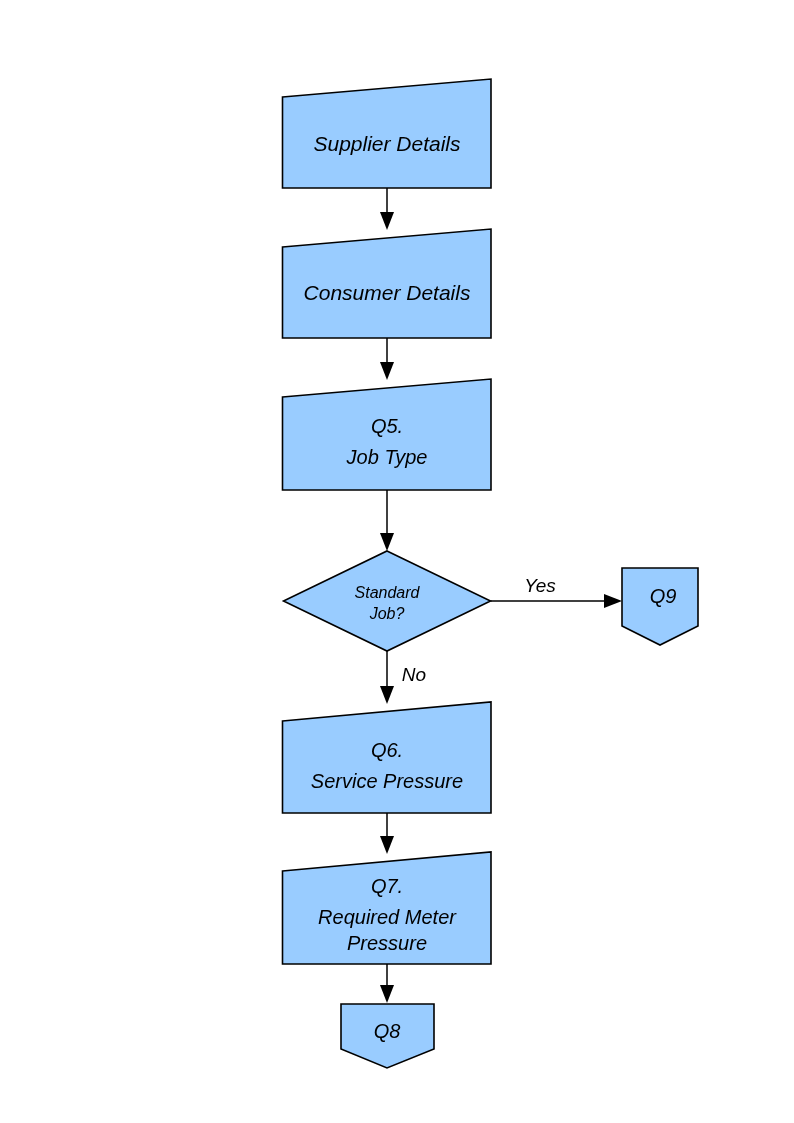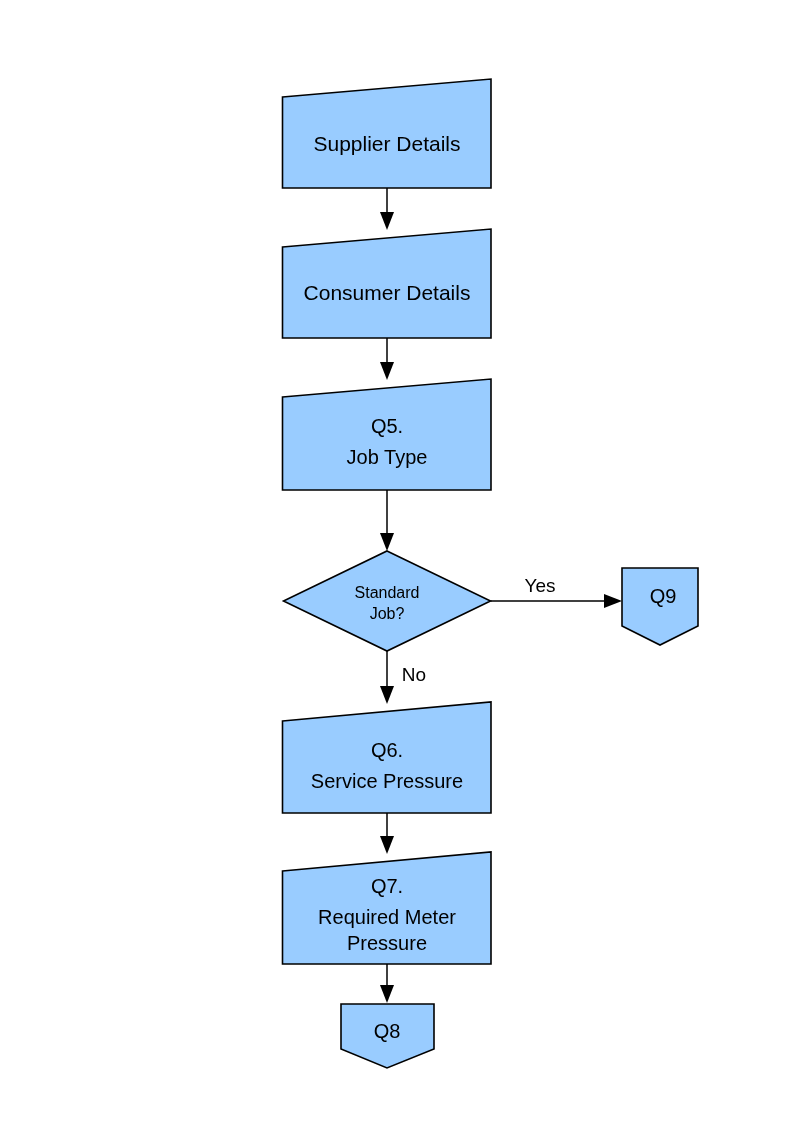--- a/index.html
+++ b/index.html
@@ -12,20 +12,21 @@
     width: 794px;
     height: 1123px;
     overflow: hidden;
     font-family: "Liberation Sans", sans-serif;
   }
   #flow-root {
     position: relative;
     width: 678px;
     height: 1123px;
     background: #ffffff;
+    font-style: italic;
   }
   svg#flowchart {
     display: block;
     width: 794px;
     height: 1123px;
   }
   .node-shape {
     fill: #99ccff;
     stroke: #000000;
     stroke-width: 1.6;

